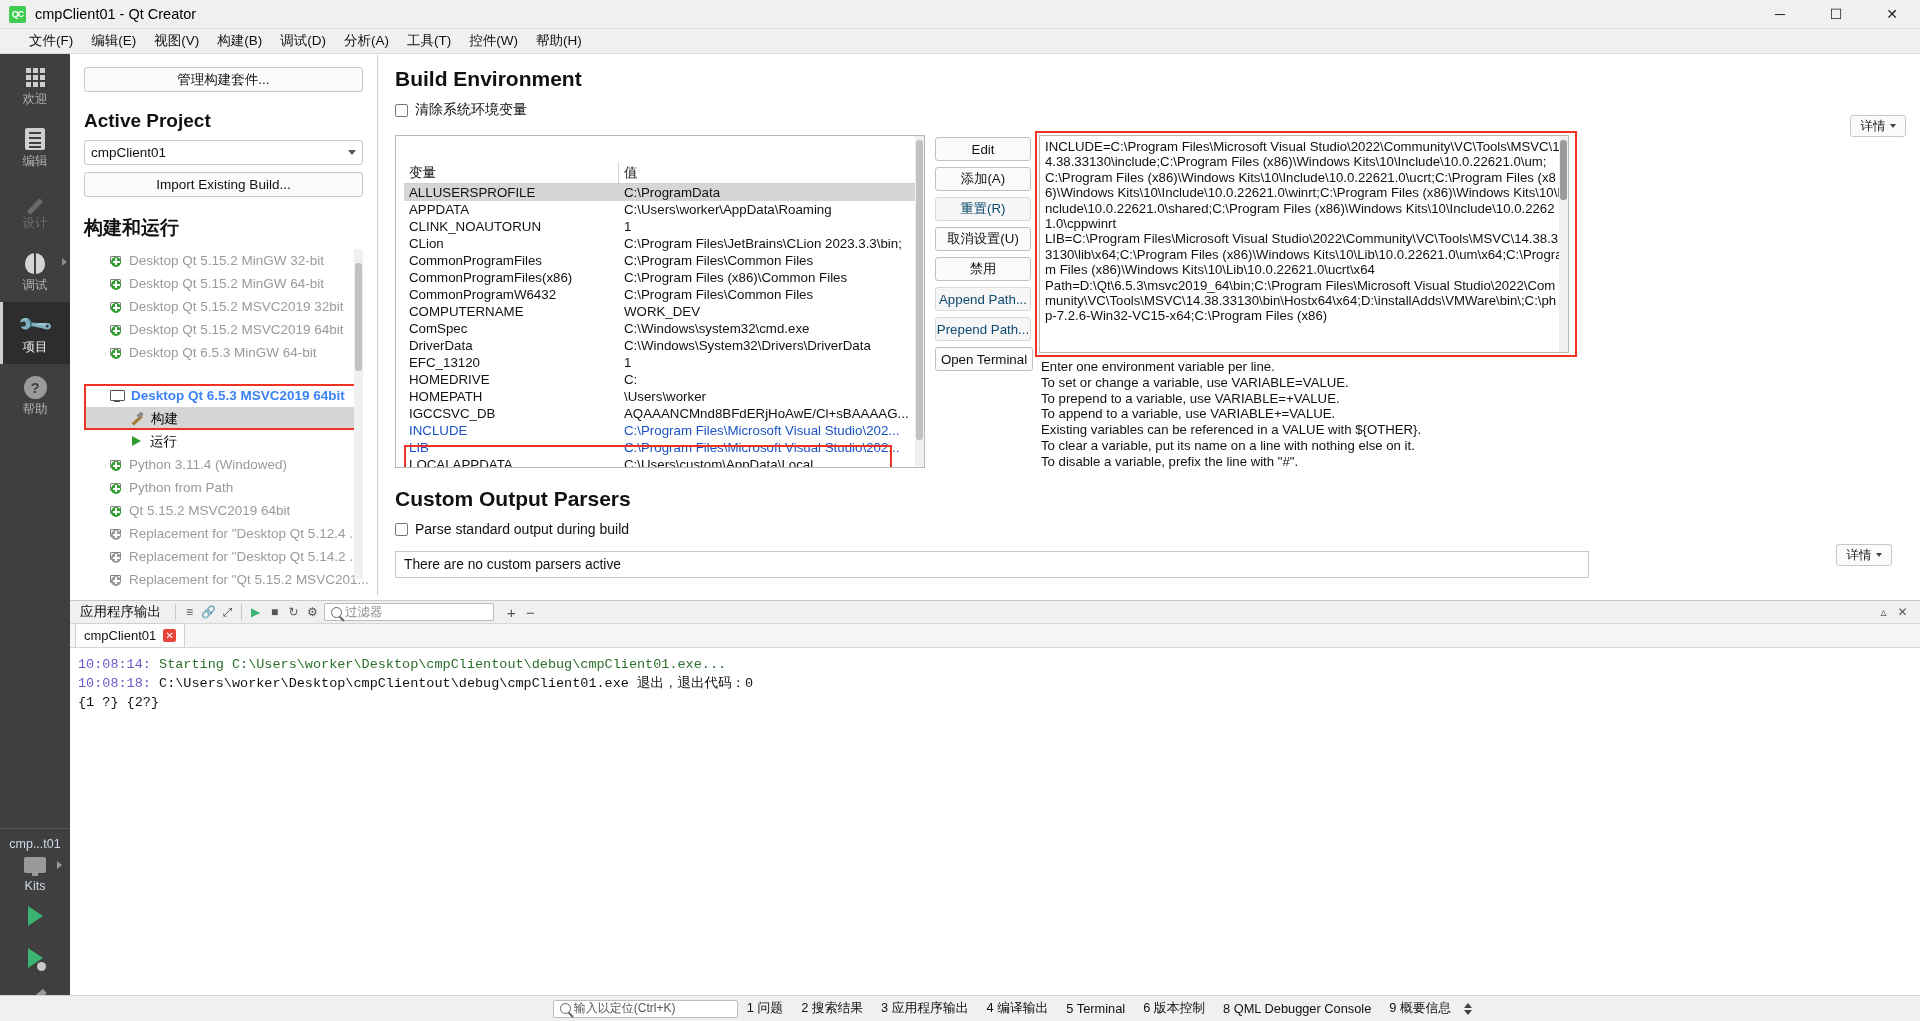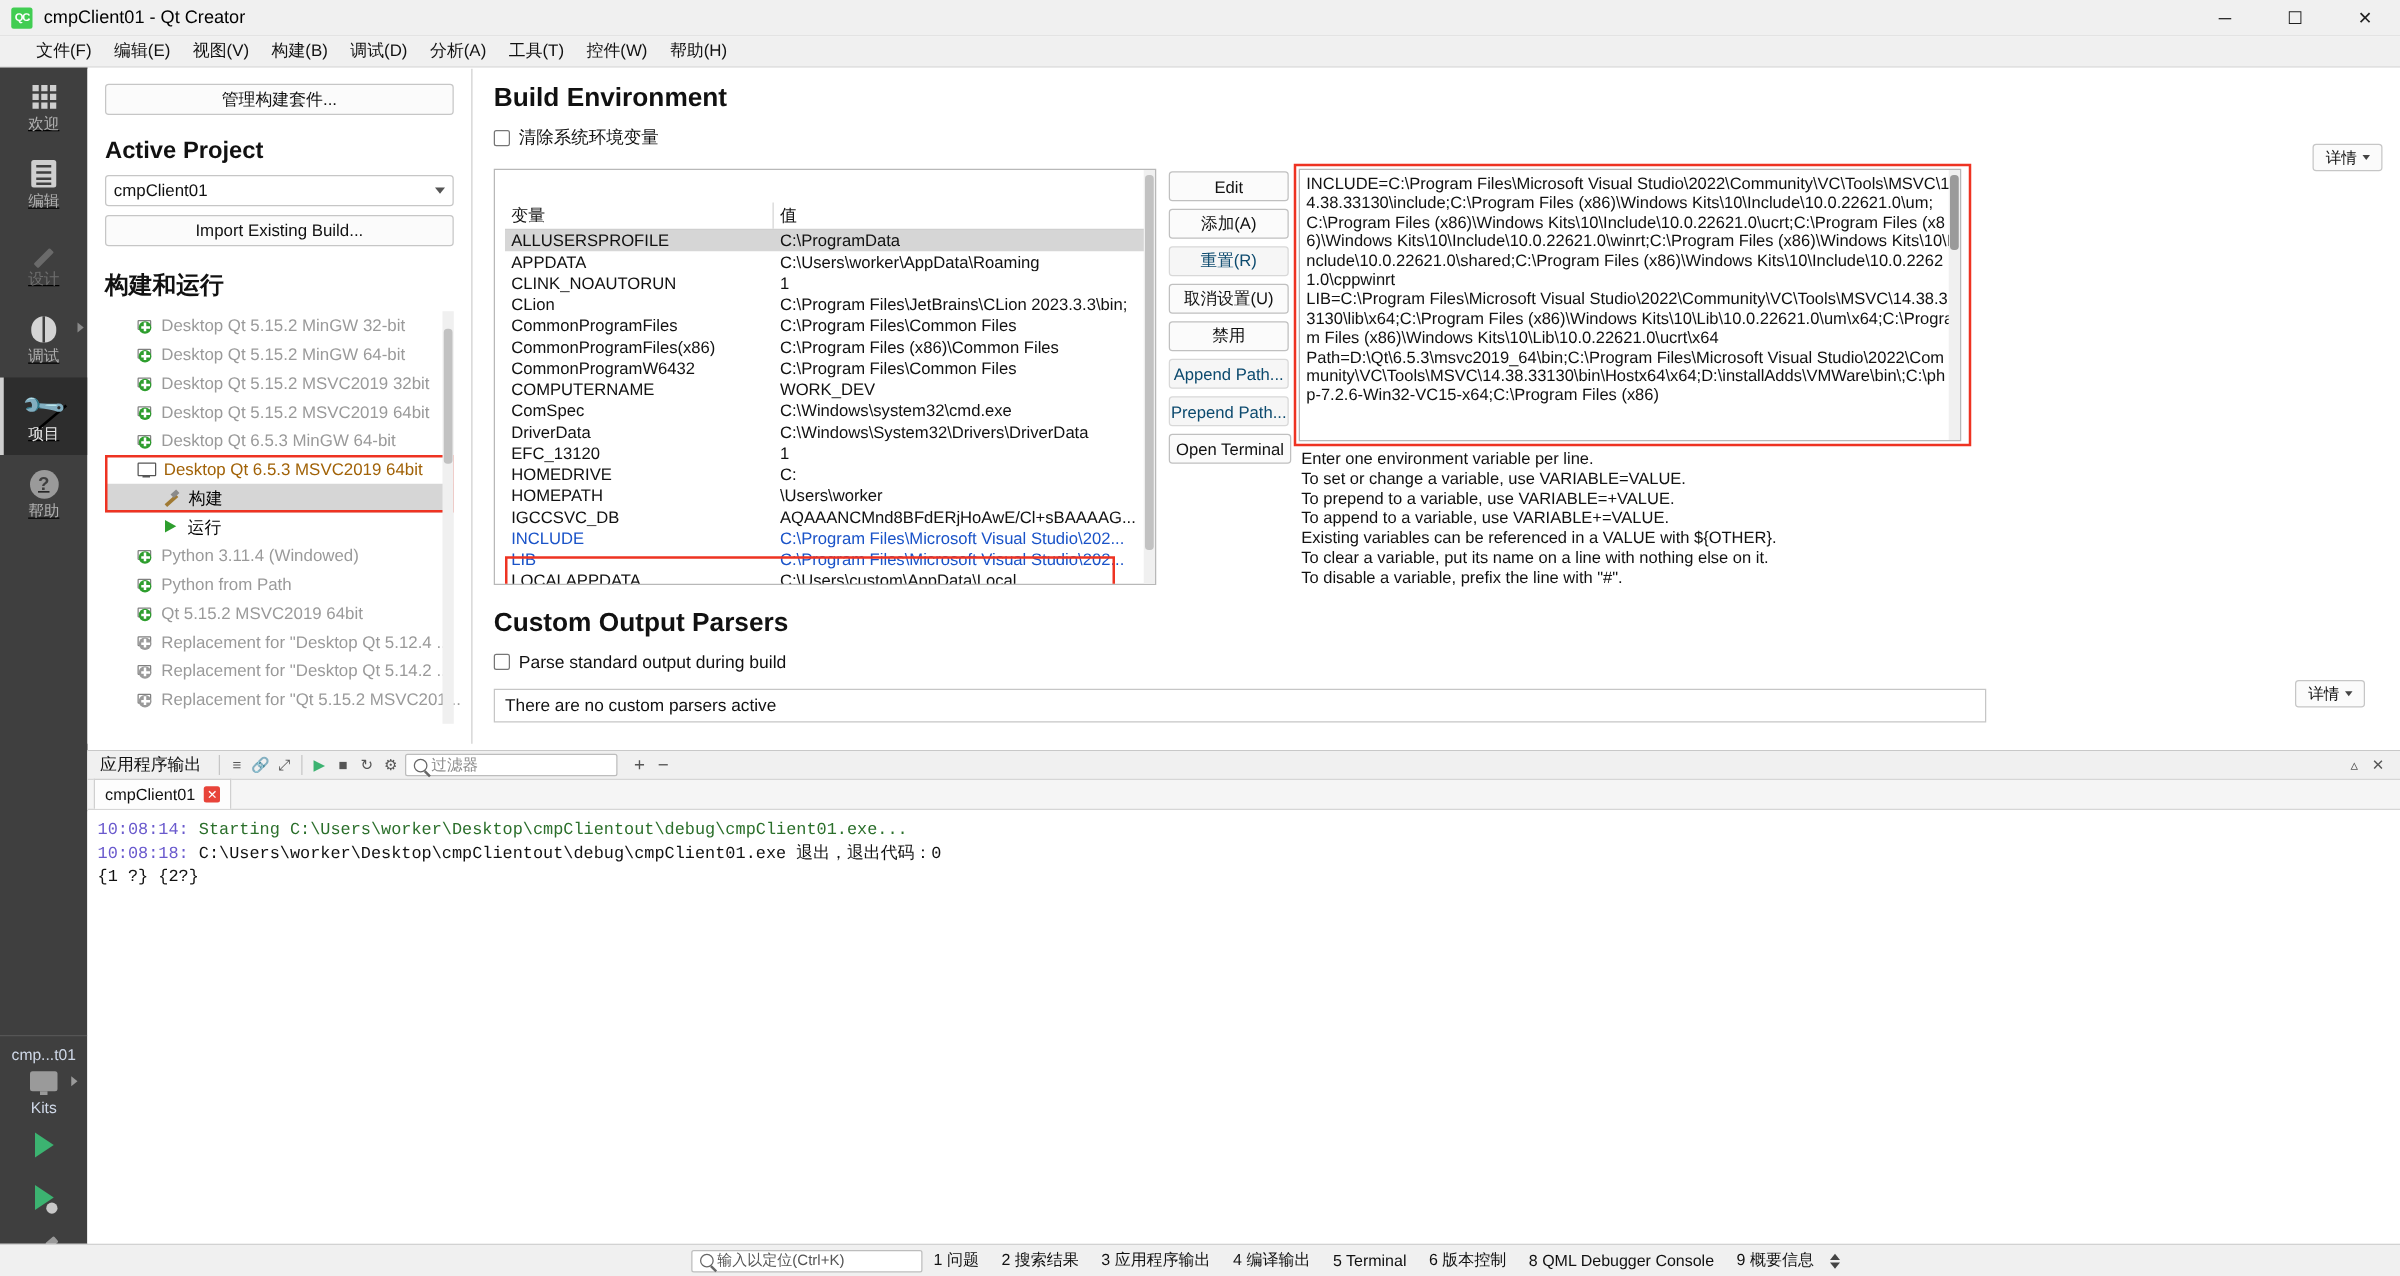--- a/index.html
+++ b/index.html
@@ -35,21 +35,20 @@
     position:absolute;left:0;top:29px;width:1920px;height:25px;
     background:#f0f0f0;display:flex;align-items:center;padding-left:20px;
     border-bottom:1px solid #dcdcdc;
   }
   .menu-item { font-size:13.5px;color:#111;padding:3px 9px; white-space:nowrap;}
 
   
   #modebar {
     position:absolute;left:0;top:54px;width:70px;height:967px;
     background:#3f3f3f;
-    text-decoration:underline;
   }
   .mode {
     width:70px;height:62px;display:flex;flex-direction:column;
     align-items:center;justify-content:center;position:relative;
     color:#b0b0b0;font-size:12.5px;
   }
   .mode.active { background:#2d2d2d; color:#e8e8e8; }
   .mode.active::before {
     content:""; position:absolute;left:0;top:0;bottom:0;width:3px;background:#cfcfcf;
   }
@@ -111,21 +110,21 @@
     width:100%;height:25px;background:#fff;border:1px solid #c6c6c6;border-radius:3px;
     display:flex;align-items:center;padding:0 6px;font-size:13.5px;color:#111;position:relative;
   }
   .combo .chev { margin-left:auto;width:0;height:0;
     border-top:5px solid #555;border-left:4px solid transparent;border-right:4px solid transparent;}
   #kittree { margin-top:6px; position:relative; }
   .kititem {
     display:flex;align-items:center;height:23px;font-size:13.5px;color:#9a9a9a;
     padding-left:26px;white-space:nowrap;
   }
-  .kititem.boldblack { color:#a16207; font-weight:normal; }
+  .kititem.boldblack { color:#3b82f6; font-weight:bold;margin-top:20px; }
   .kititem.sub { padding-left:46px; color:#000; }
   .kititem.sel { background:#d6d6d6; }
   .dot-ico {
     width:12px;height:12px;margin-right:7px;flex:none;position:relative;
   }
   .dot-ico .circ {
     position:absolute;left:1px;top:2px;width:10px;height:10px;border-radius:50%;
     background:#2e9e2e;
   }
   .dot-ico .circ::before{content:"";position:absolute;left:4px;top:1.5px;width:2px;height:7px;background:#fff;}

